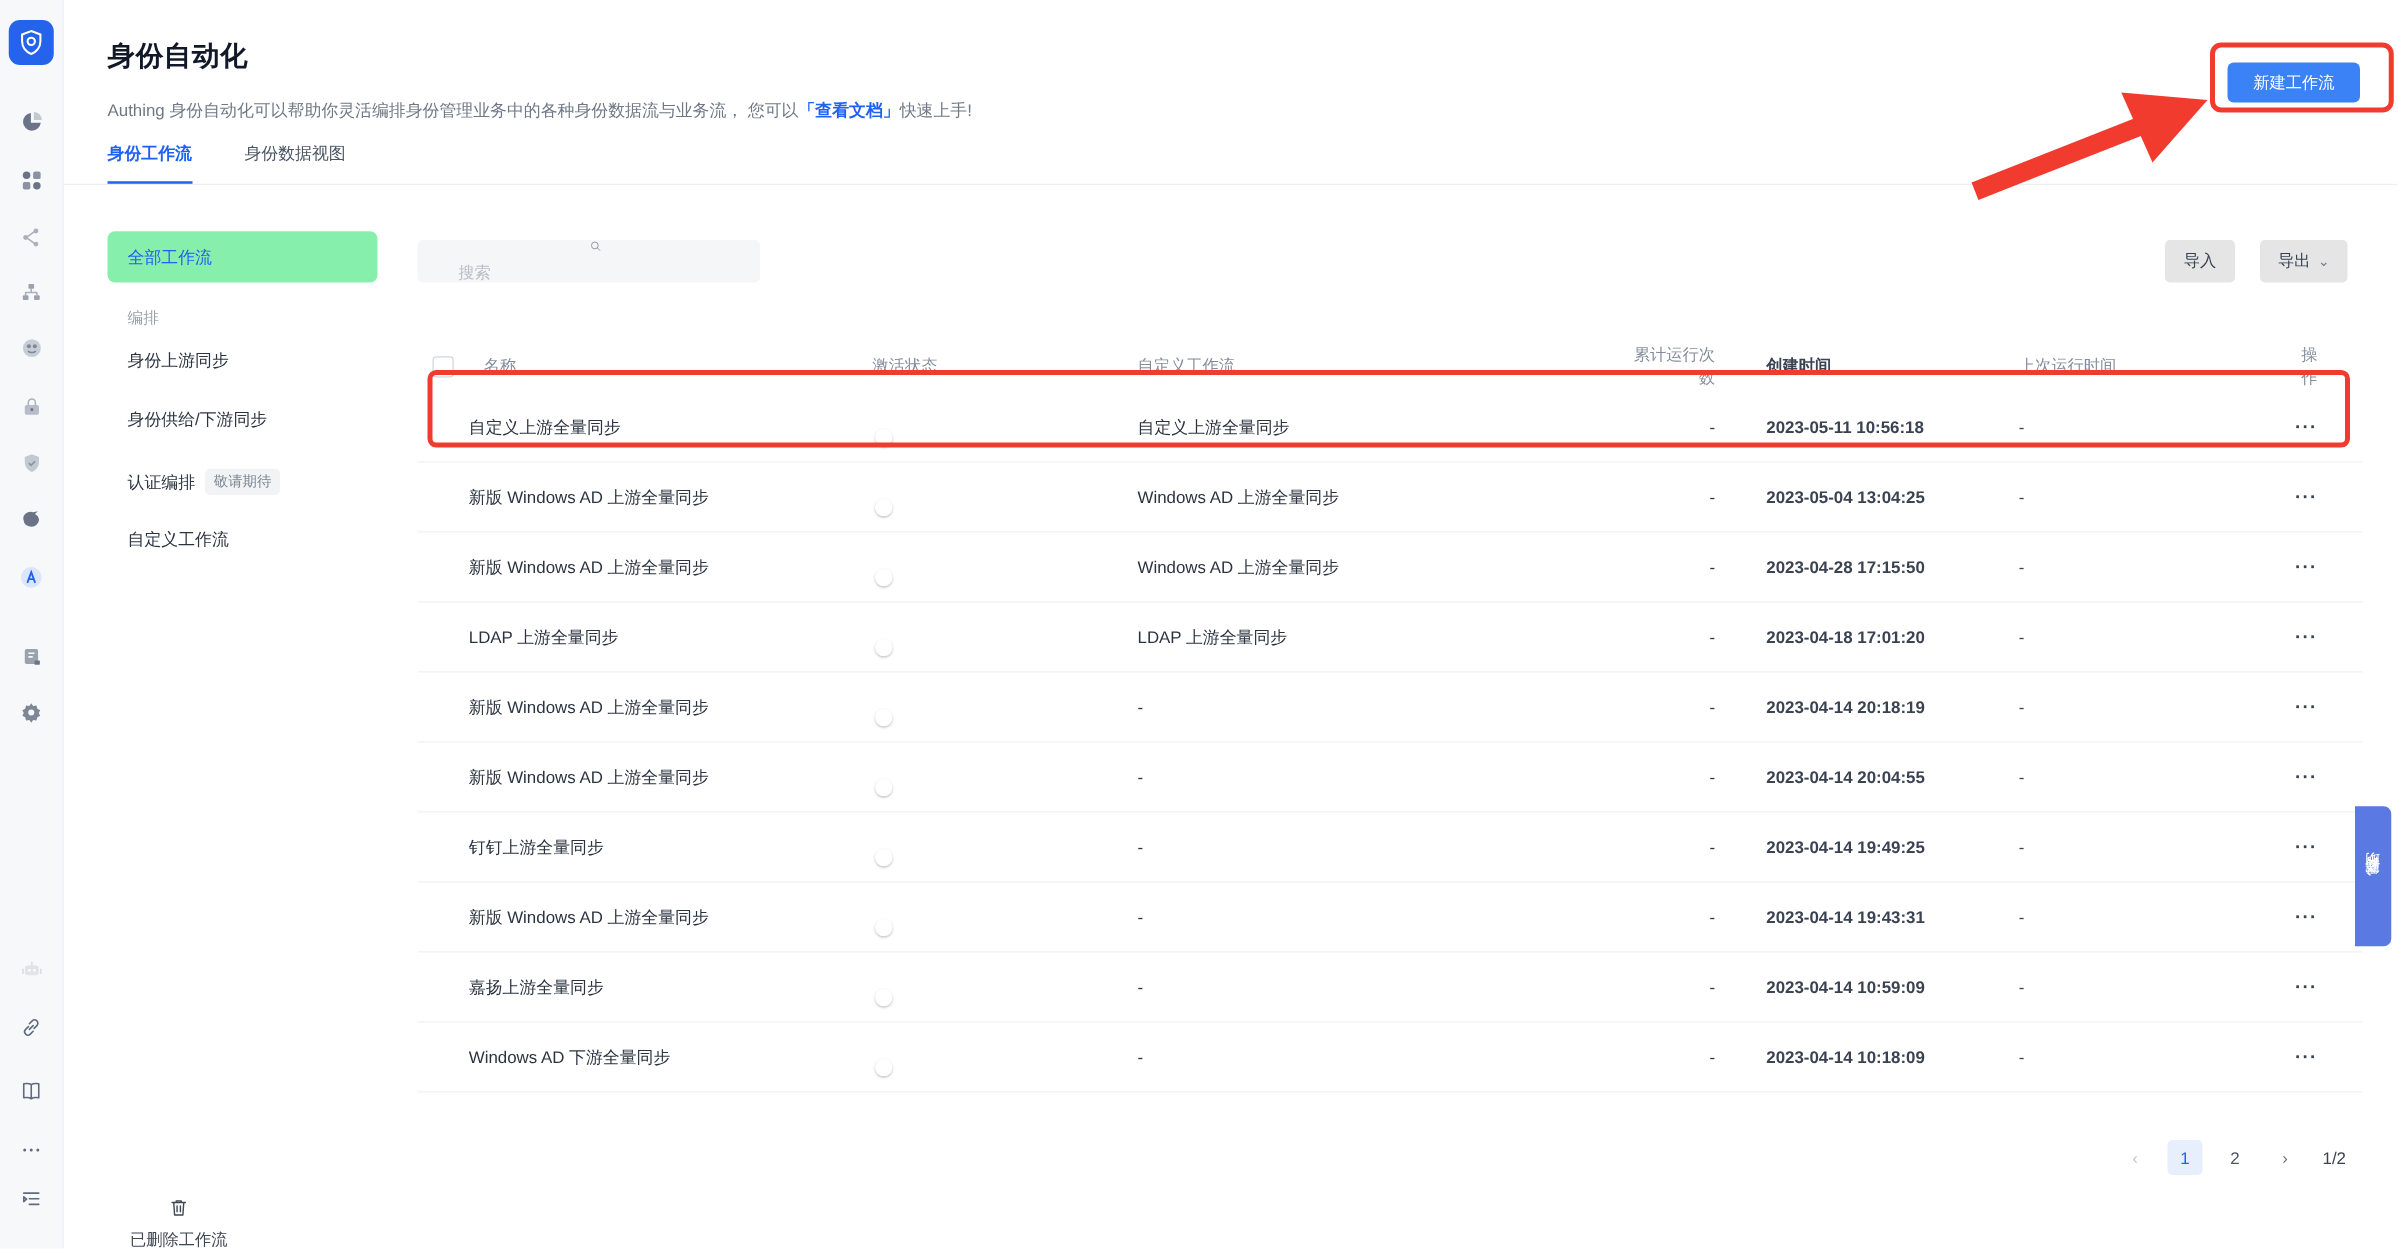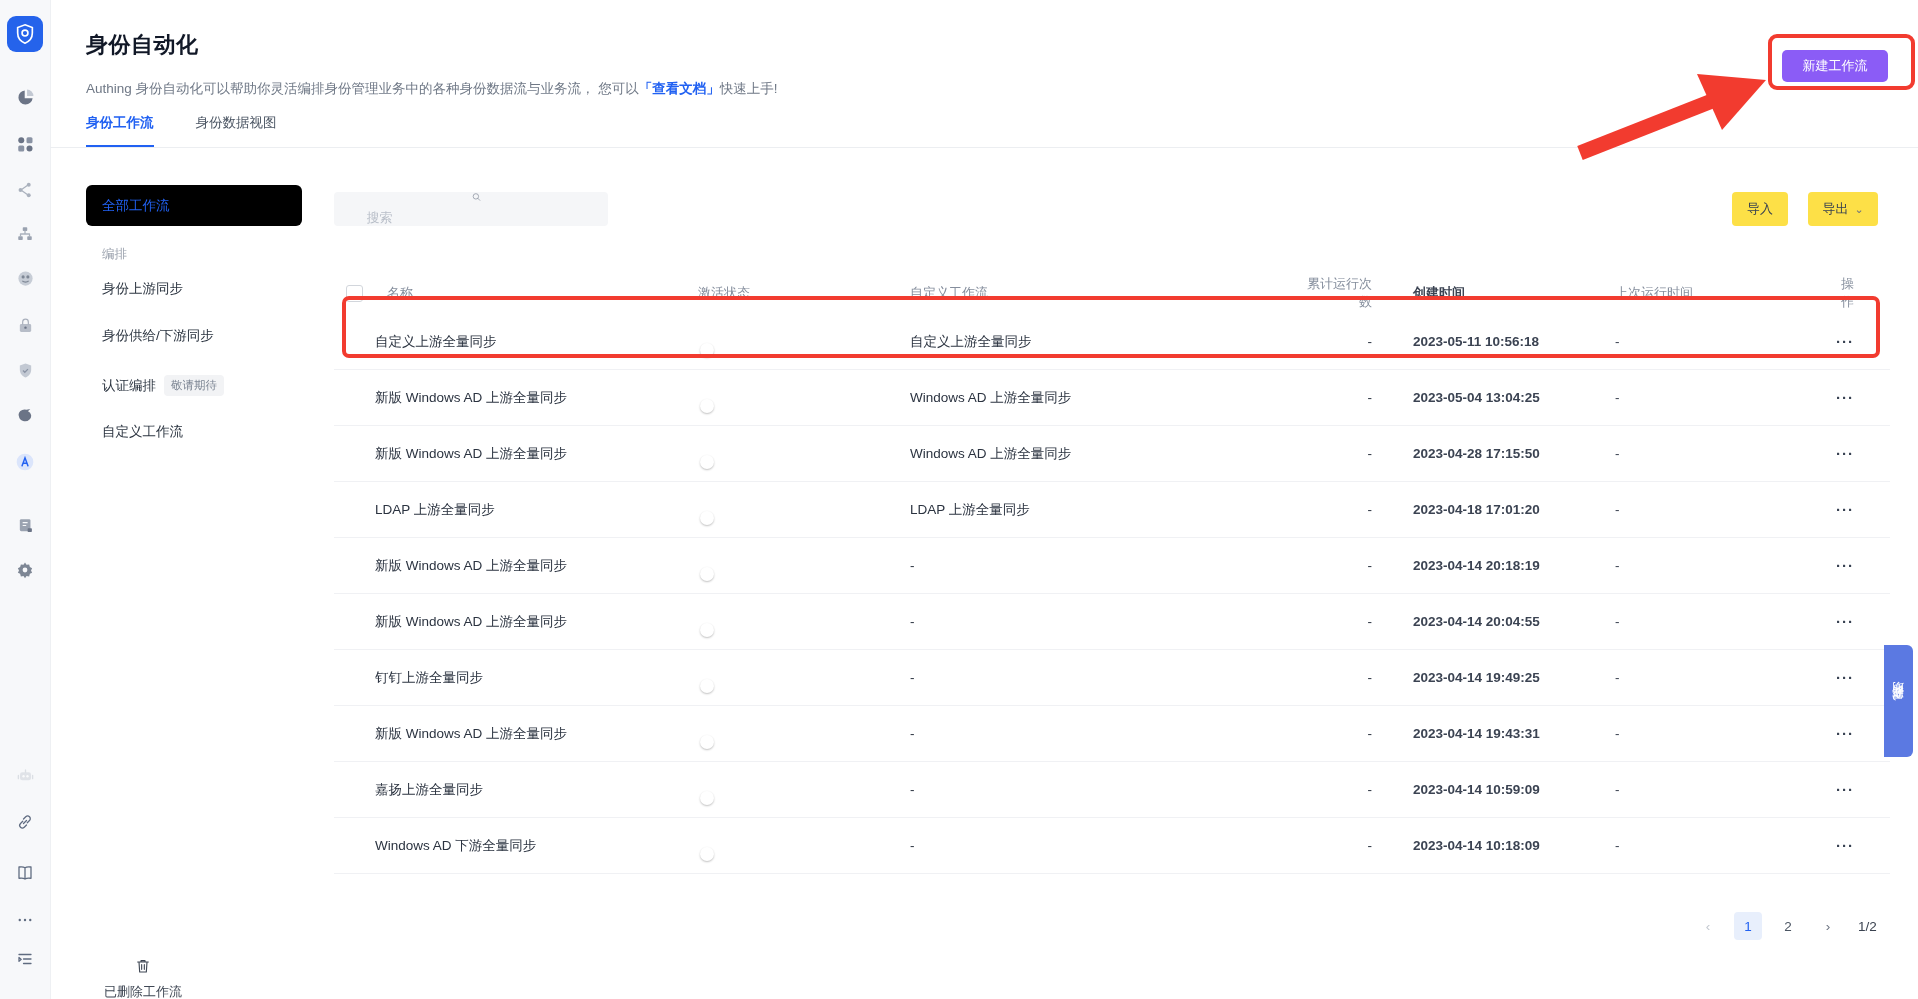--- a/index.html
+++ b/index.html
@@ -14,35 +14,35 @@
   .rail-ic{position:absolute;left:0;width:50px;height:34px;display:flex;align-items:center;justify-content:center;cursor:pointer;}
   .rail-ic svg{display:block;}
   
   .page-title{position:absolute;left:86px;top:30px;font-size:22px;font-weight:700;color:#111827;letter-spacing:.5px;}
   .page-sub{position:absolute;left:86px;top:80px;font-size:13.5px;color:#6f7886;}
   .page-sub .doclink{color:#2161f2;font-weight:600;cursor:pointer;}
   .tabs{position:absolute;left:86px;top:114px;display:flex;gap:42px;}
   .tab{font-size:13.5px;padding-bottom:13px;cursor:pointer;color:#4b5563;}
   .tab.active{color:#2161f2;font-weight:700;border-bottom:3px solid #2161f2;}
   .tabs-line{position:absolute;left:50px;right:0;top:147px;height:1px;background:#eceef1;}
-  .create-btn{position:absolute;left:1782px;top:50px;width:106px;height:32px;background:#8b5cf6;color:#fff;
+  .create-btn{position:absolute;left:1782px;top:50px;width:106px;height:32px;background:#3b82f6;color:#fff;
     font-size:13px;border:none;border-radius:5px;display:flex;align-items:center;justify-content:center;cursor:pointer;}
   
-  .panel-all{position:absolute;left:86px;top:185px;width:216px;height:41px;background:#000000;border-radius:6px;
+  .panel-all{position:absolute;left:86px;top:185px;width:216px;height:41px;background:#86efac;border-radius:6px;
     display:flex;align-items:center;padding-left:16px;box-sizing:border-box;color:#2161f2;font-size:13.5px;cursor:pointer;}
   .panel-sec{position:absolute;left:102px;top:246px;font-size:12.5px;color:#9aa1ad;}
   .panel-item{position:absolute;left:102px;font-size:13.5px;color:#2b3440;cursor:pointer;display:flex;align-items:center;}
   .soon-badge{margin-left:8px;background:#f2f3f5;border-radius:4px;padding:3px 7px;font-size:11.5px;color:#7d8694;}
   .deleted-link{position:absolute;left:104px;top:958px;display:flex;align-items:center;gap:9px;font-size:13px;color:#3f4754;cursor:pointer;flex-direction:column;}
   
   .search-box{position:absolute;left:334px;top:192px;width:274px;height:34px;background:#f5f6f8;border-radius:4px;
     display:flex;align-items:center;padding-left:11px;box-sizing:border-box;gap:7px;flex-direction:column;}
   .search-box input{border:none;background:transparent;outline:none;font-size:13px;color:#374151;width:220px;font-family:inherit;}
   .search-box input::placeholder{color:#b8bec8;}
-  .gbtn{position:absolute;top:192px;height:34px;background:#fde047;border:none;border-radius:4px;font-size:13px;color:#374151;
+  .gbtn{position:absolute;top:192px;height:34px;background:#e5e5e5;border:none;border-radius:4px;font-size:13px;color:#374151;
     display:flex;align-items:center;justify-content:center;gap:6px;cursor:pointer;font-family:inherit;}
   .btn-import{left:1732px;width:56px;}
   .btn-export{left:1808px;width:70px;}
   .caret{font-size:11px;color:#6b7280;}
   
   .tbl{position:absolute;left:334px;top:248px;width:1556px;margin-top:24px;}
   .t-row{display:grid;grid-template-columns:352px 212px 392px 70px 243px 215px 1fr;align-items:center;
     padding-left:12px;box-sizing:border-box;}
   .t-head{height:42px;color:#848d9c;font-size:13px;}
   .t-body .t-row{height:56px;border-bottom:1px solid #f0f1f4;font-size:13.5px;color:#2b3340;}

